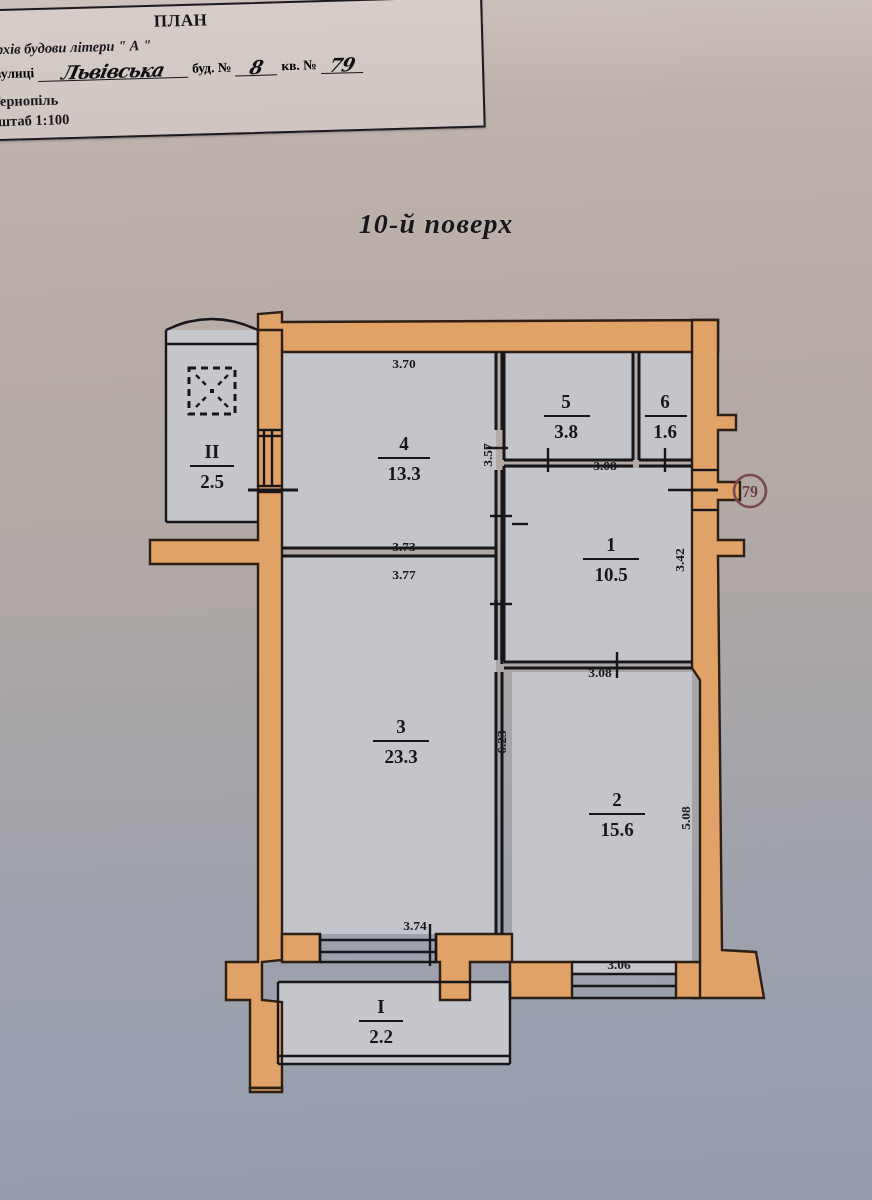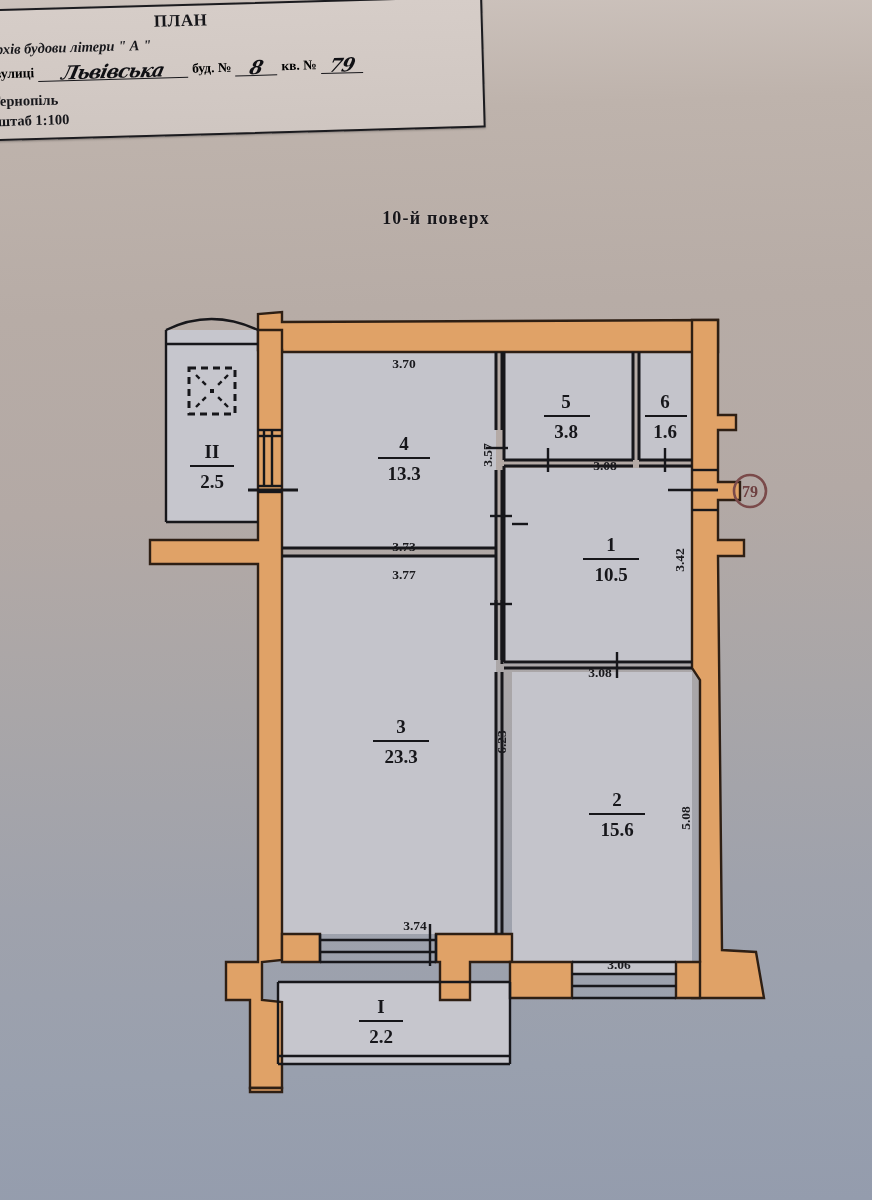--- a/index.html
+++ b/index.html
@@ -38,23 +38,24 @@
     transform:skewX(-14deg);display:inline-block;
   }
   .hdr-row{position:absolute;left:108px;top:52px;display:flex;align-items:flex-end;gap:0px;}
   .hdr-underline-blank{display:inline-block;min-width:150px;border-bottom:1.6px solid #17171b;height:19px;text-align:center;}
   .hdr-underline-sm{display:inline-block;min-width:42px;border-bottom:1.6px solid #17171b;height:19px;text-align:center;}
   .smalllbl{font-size:13.5px;font-weight:bold;font-style:normal;padding:0 4px 1px 4px;}
 
   
   #floor-title{
     position:absolute;left:0;right:0;top:208px;text-align:center;
-    font-size:18px;font-weight:bold;color:#17161a;letter-spacing:1.2px;
+    font-size:28px;font-weight:bold;color:#17161a;letter-spacing:1.2px;
     font-family:"Liberation Serif", serif;
     text-shadow:0 0 2px rgba(255,255,255,.25);
+    font-style:italic;
   }
 
   
   #plan{position:absolute;left:0;top:0;width:872px;height:1200px;}
   svg{display:block;}
 
   .lbl{
     font-family:"Liberation Serif", serif;
     font-weight:bold;fill:#16161a;text-anchor:middle;
   }

